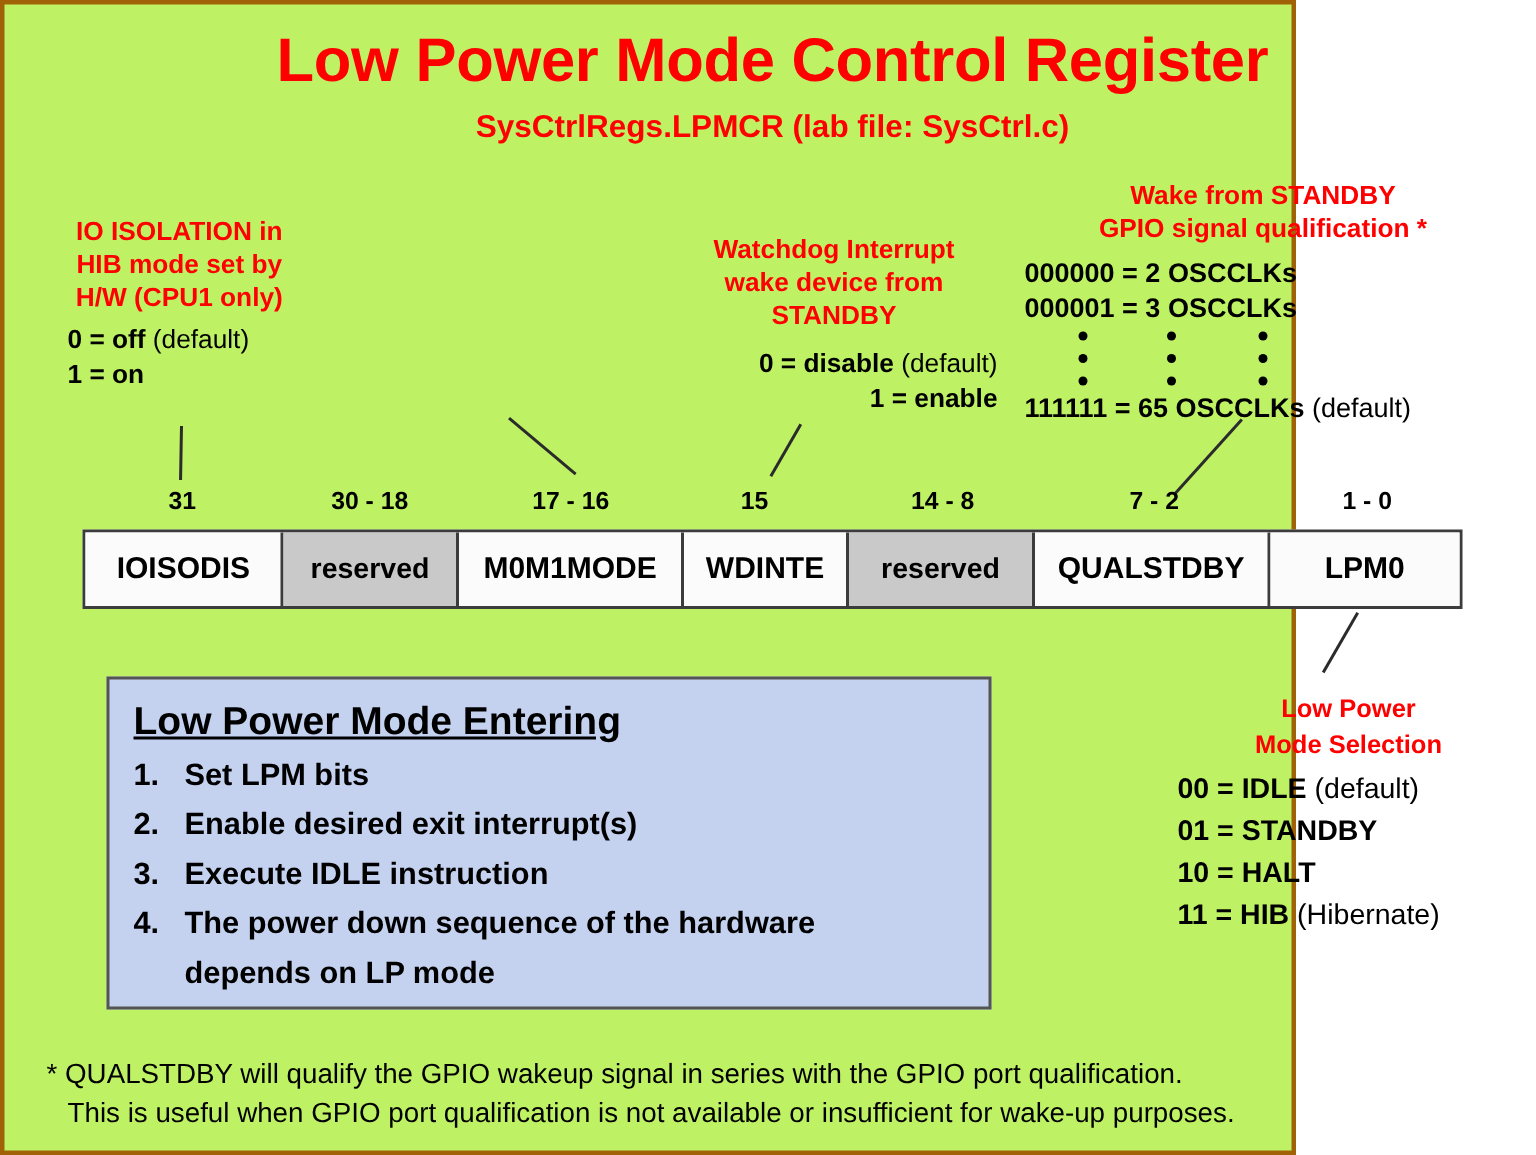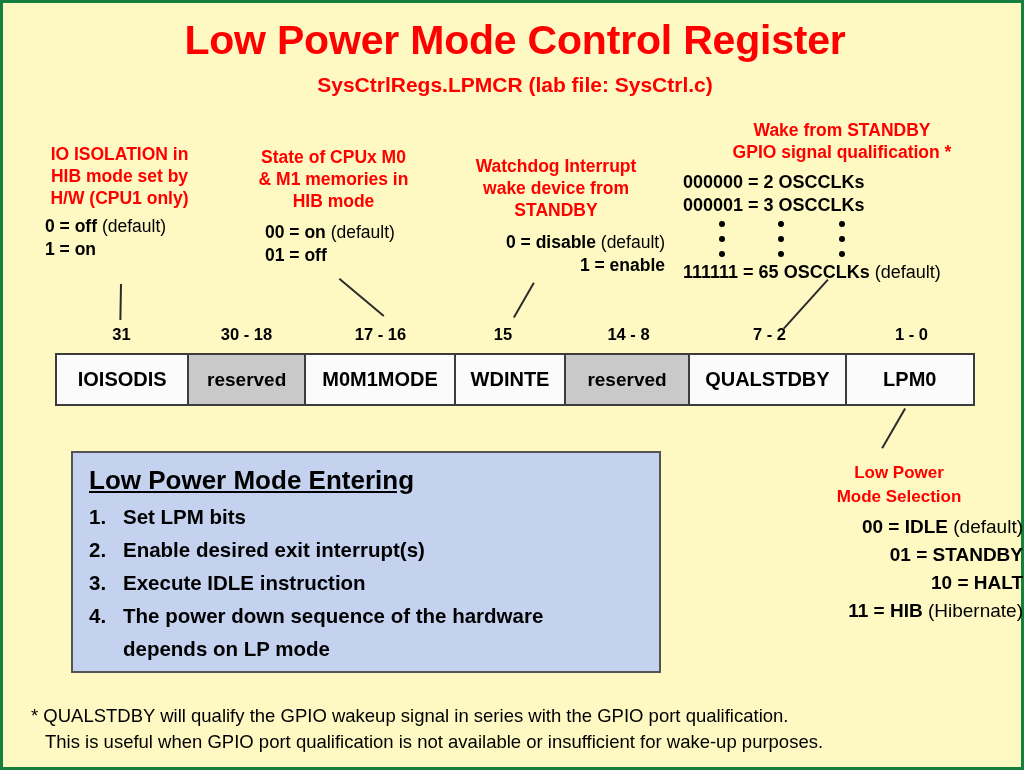--- a/index.html
+++ b/index.html
@@ -1,19 +1,19 @@
 <!DOCTYPE html>
 <html><head>
 <meta charset="utf-8">
 <style>
   html,body{margin:0;padding:0;background:#ffffff;}
   body{width:1024px;height:770px;overflow:hidden;
        font-family:"Liberation Sans","DejaVu Sans",sans-serif;color:#000;}
-  #slide{position:relative;width:1024px;height:770px;box-sizing:border-box;
-         border:3px solid #15803d;background:#fef9c3;}
+  #slide{position:relative;width:864px;height:770px;box-sizing:border-box;
+         border:3px solid #a16207;background:#bef264;}
   .abs{position:absolute;}
 
   
   #title{left:0;top:14px;width:1024px;font-size:41px;font-weight:bold;
          color:#ff0000;text-align:center;letter-spacing:-0.2px;}
   #subtitle{left:0;top:70px;width:1024px;font-size:21px;font-weight:bold;
             color:#ff0000;text-align:center;}
 
   
   .ann-head{font-weight:bold;color:#ff0000;font-size:17.5px;line-height:22px;
@@ -69,21 +69,21 @@
   #stepbox li{font-size:20.5px;font-weight:bold;line-height:33px;
               display:flex;}
   #stepbox li .num{width:34px;flex:none;}
   #stepbox li .txt{flex:1;}
   #stepbox li .cont{display:block;padding-left:0;}
 
   
   #lpmsel{left:772px;top:446px;width:248px;}
   #lpmsel .ann-head{font-size:17px;line-height:24px;margin-top:12px;}
   #lpmsel .ann-list{margin-top:4px;font-size:19px;line-height:28px;
-                    padding-left:10px;text-align:right;}
+                    padding-left:10px;}
 
   
   #footnote{left:28px;top:700px;width:980px;font-size:18.5px;
             line-height:26px;font-family:"Liberation Sans",sans-serif;
             font-stretch:condensed;}
   #footnote div:nth-child(2){padding-left:14px;}
 </style>
 </head>
 <body>
 
@@ -101,35 +101,20 @@
     <div class="ann-list">
       <div>
         <span class="k">0 = off</span><span class="n"> (default)</span>
       </div>
       <div>
         <span class="k">1 = on</span><span class="n"></span>
       </div>
     </div>
   </div>
 
-  <div class="abs" id="ann-mem">
-    <div class="ann-head">
-      <div>State of CPUx M0</div>
-      <div>&amp; M1 memories in</div>
-      <div>HIB mode</div>
-    </div>
-    <div class="ann-list">
-      <div>
-        <span class="k">00 = on</span><span class="n"> (default)</span>
-      </div>
-      <div>
-        <span class="k">01 = off</span><span class="n"></span>
-      </div>
-    </div>
-  </div>
 
   <div class="abs" id="ann-wd">
     <div class="ann-head">
       <div>Watchdog Interrupt</div>
       <div>wake device from</div>
       <div>STANDBY</div>
     </div>
     <div class="ann-list">
       <div>
         <span class="k">0 = disable</span><span class="n"> (default)</span>

